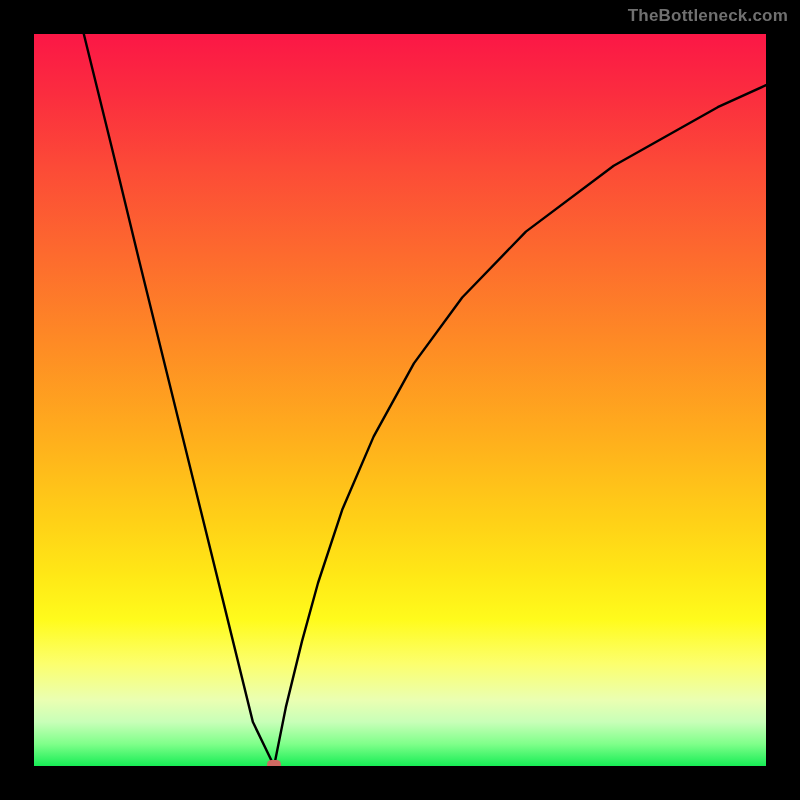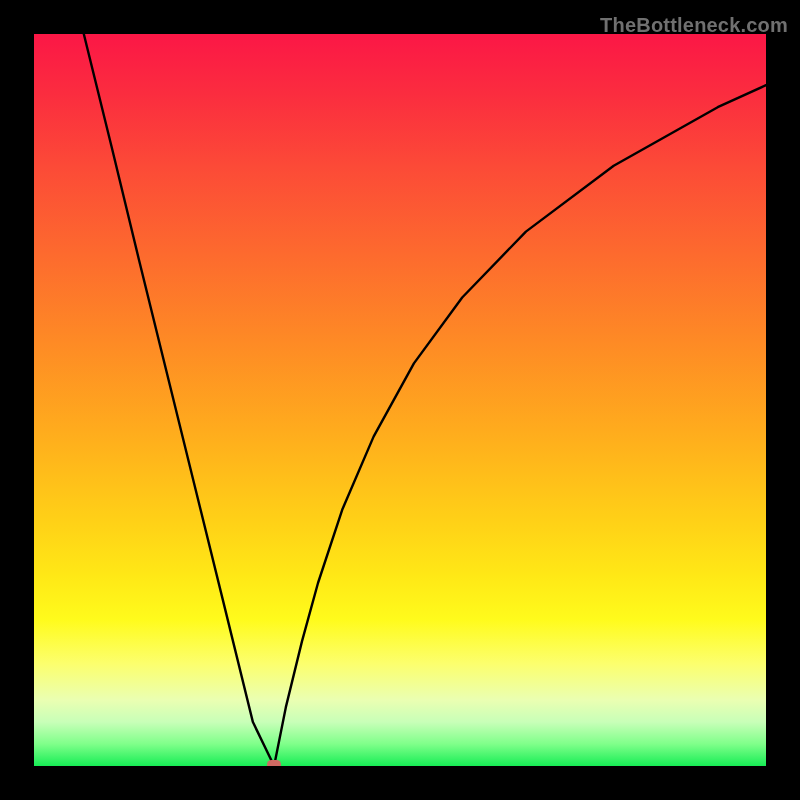--- a/index.html
+++ b/index.html
@@ -11,24 +11,24 @@
     font-family: Arial, Helvetica, sans-serif;
   }
   .outer {
     width: 800px;
     height: 800px;
     background: #000000;
     position: relative;
   }
   .watermark {
     position: absolute;
-    top: 14px;
+    top: 6px;
     right: 12px;
     color: #707070;
-    font-size: 20px;
+    font-size: 17px;
     font-weight: 600;
     letter-spacing: 0.2px;
     z-index: 3;
   }
   .plot-area {
     position: absolute;
     left: 34px;
     top: 34px;
     width: 732px;
     height: 732px;

